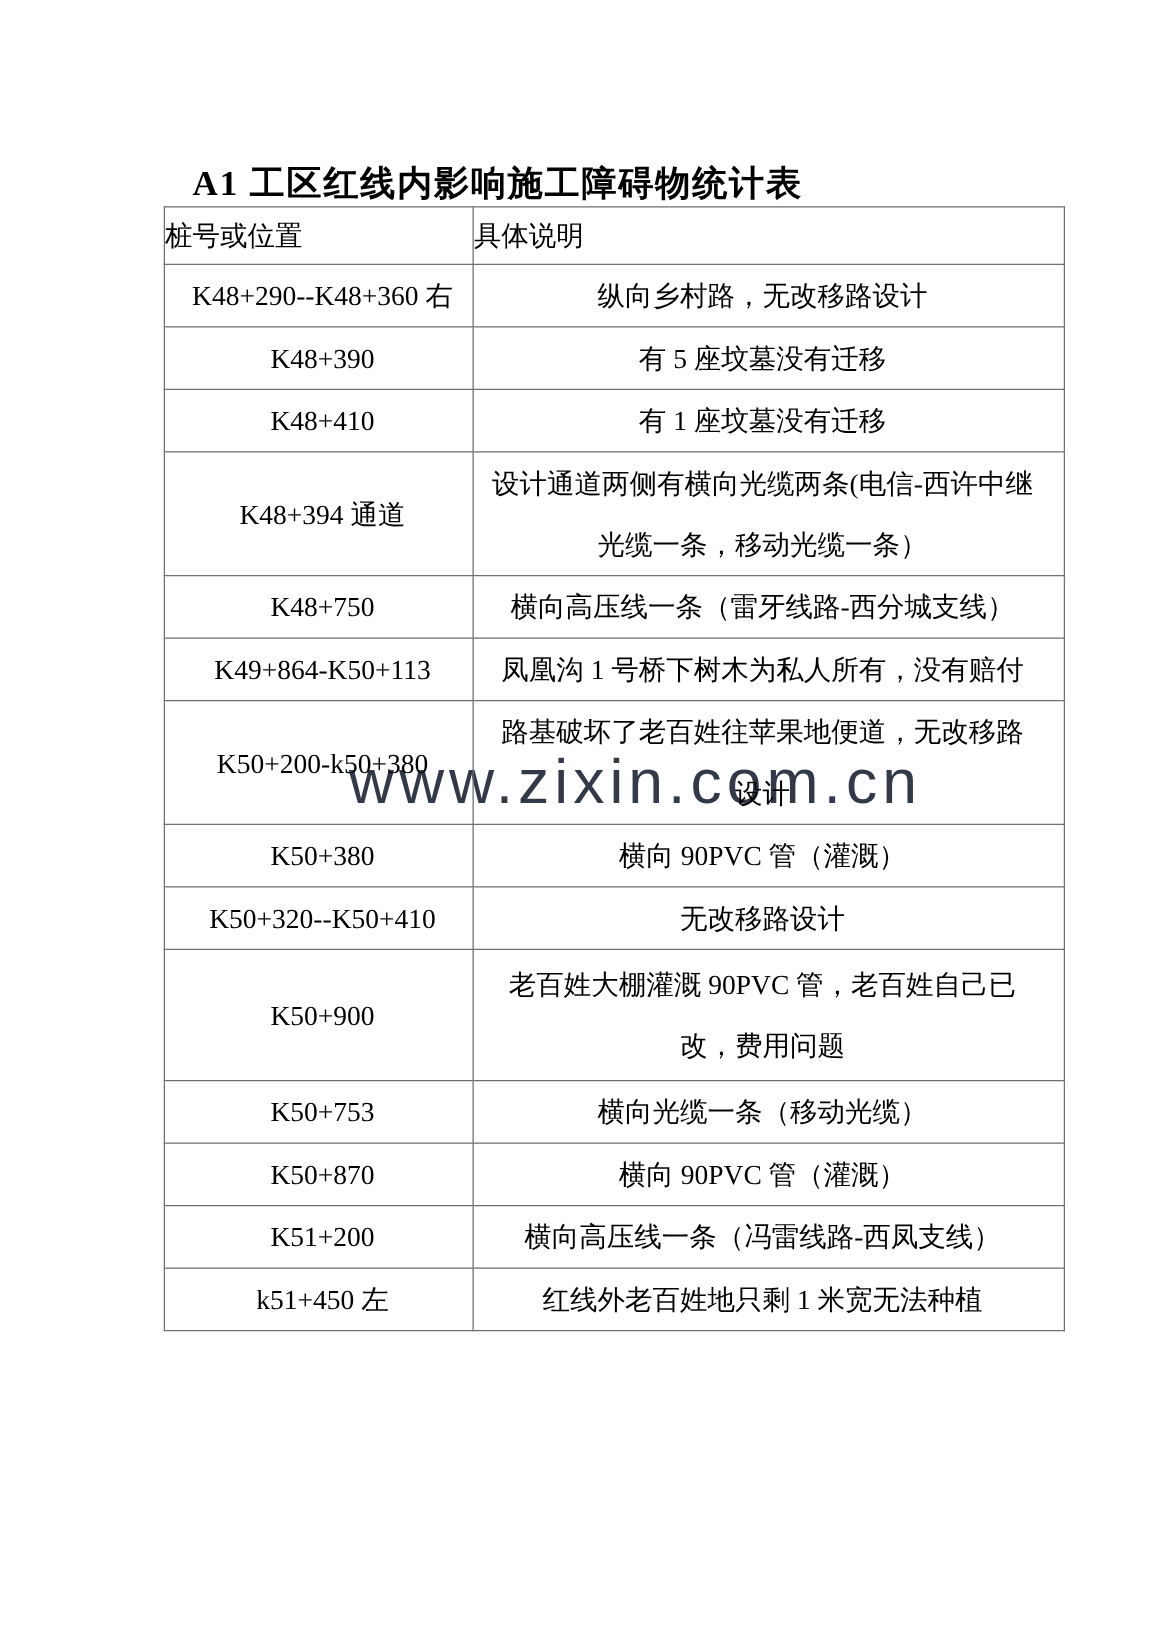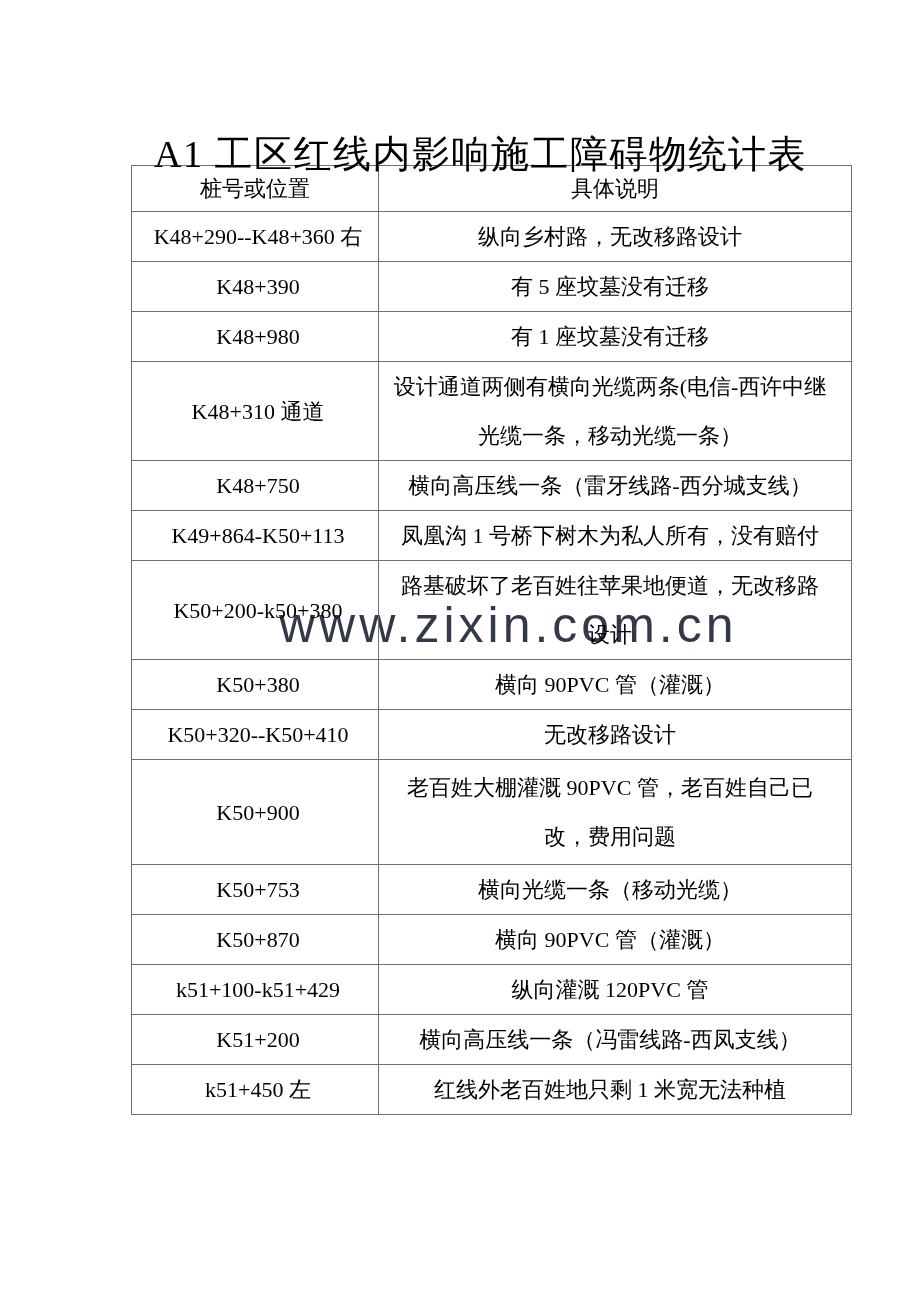--- a/index.html
+++ b/index.html
@@ -17,23 +17,23 @@
     position: relative;
     width: 920px;
     height: 1302px;
     overflow: hidden;
     background: #ffffff;
   }
   .doc-title {
     position: absolute;
     left: 154px;
     top: 103px;
-    font-size: 38px;
+    font-size: 28px;
     line-height: 52px;
-    font-weight: 400;
+    font-weight: 700;
     letter-spacing: 1.5px;
     white-space: nowrap;
     z-index: 2;
   }
   .watermark {
     position: absolute;
     left: 237px;
     top: 596px;
     font-family: "Liberation Sans", "DejaVu Sans", sans-serif;
     font-size: 50px;
@@ -60,21 +60,21 @@
   .obstacle-table td {
     border: 1.6px solid #6f6f6f;
     font-size: 22px;
     font-weight: normal;
     vertical-align: middle;
     padding: 0;
     overflow: hidden;
   }
   .obstacle-table thead tr { height: 45px; }
   .obstacle-table thead th {
-    text-align: center;
+    text-align: left;
     line-height: 45px;
   }
   .obstacle-table tbody tr { height: 49px; }
   .obstacle-table tbody tr.h2  { height: 98px; }
   .obstacle-table tbody tr.h2b { height: 105px; }
   .obstacle-table td {
     line-height: 49px;
     text-align: center;
   }
   .obstacle-table td.stake { padding-left: 10px; padding-right: 4px; }
@@ -103,25 +103,25 @@
     <tbody>
       <tr>
         <td class="stake">K48+290--K48+360 右</td>
         <td class="desc">纵向乡村路，无改移路设计</td>
       </tr>
       <tr>
         <td class="stake">K48+390</td>
         <td class="desc">有 5 座坟墓没有迁移</td>
       </tr>
       <tr>
-        <td class="stake">K48+980</td>
+        <td class="stake">K48+410</td>
         <td class="desc">有 1 座坟墓没有迁移</td>
       </tr>
       <tr class="h2">
-        <td class="stake">K48+310 通道</td>
+        <td class="stake">K48+394 通道</td>
         <td class="desc">设计通道两侧有横向光缆两条(电信-西许中继光缆一条，移动光缆一条）</td>
       </tr>
       <tr>
         <td class="stake">K48+750</td>
         <td class="desc">横向高压线一条（雷牙线路-西分城支线）</td>
       </tr>
       <tr>
         <td class="stake">K49+864-K50+113</td>
         <td class="desc">凤凰沟 1 号桥下树木为私人所有，没有赔付</td>
       </tr>
@@ -143,24 +143,20 @@
       </tr>
       <tr>
         <td class="stake">K50+753</td>
         <td class="desc">横向光缆一条（移动光缆）</td>
       </tr>
       <tr>
         <td class="stake">K50+870</td>
         <td class="desc">横向 90PVC 管（灌溉）</td>
       </tr>
       <tr>
-        <td class="stake">k51+100-k51+429</td>
-        <td class="desc">纵向灌溉 120PVC 管</td>
-      </tr>
-      <tr>
         <td class="stake">K51+200</td>
         <td class="desc">横向高压线一条（冯雷线路-西凤支线）</td>
       </tr>
       <tr>
         <td class="stake">k51+450 左</td>
         <td class="desc">红线外老百姓地只剩 1 米宽无法种植</td>
       </tr>
     </tbody>
   </table>
 

